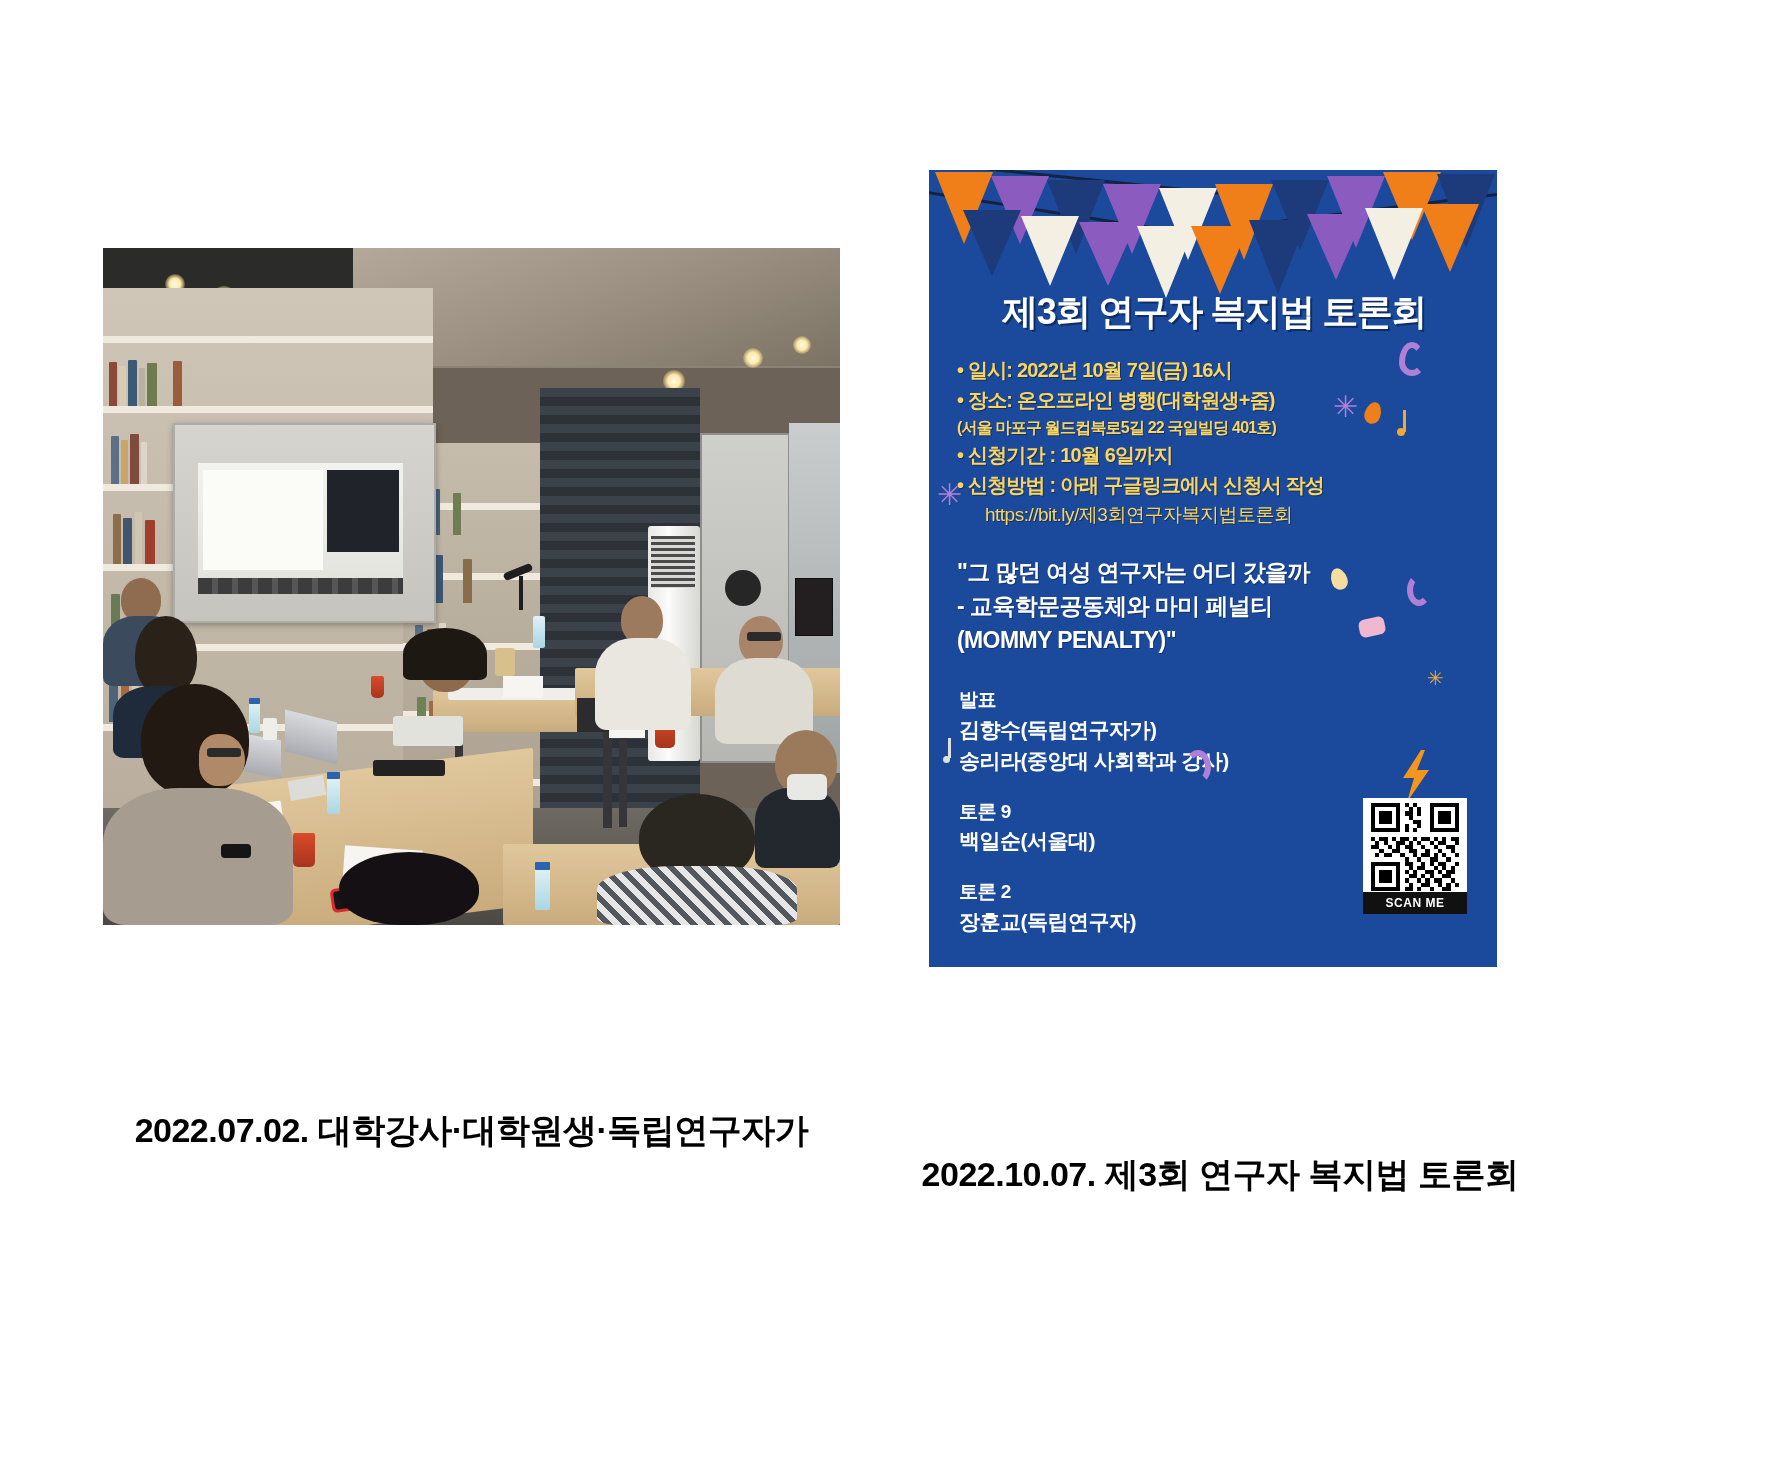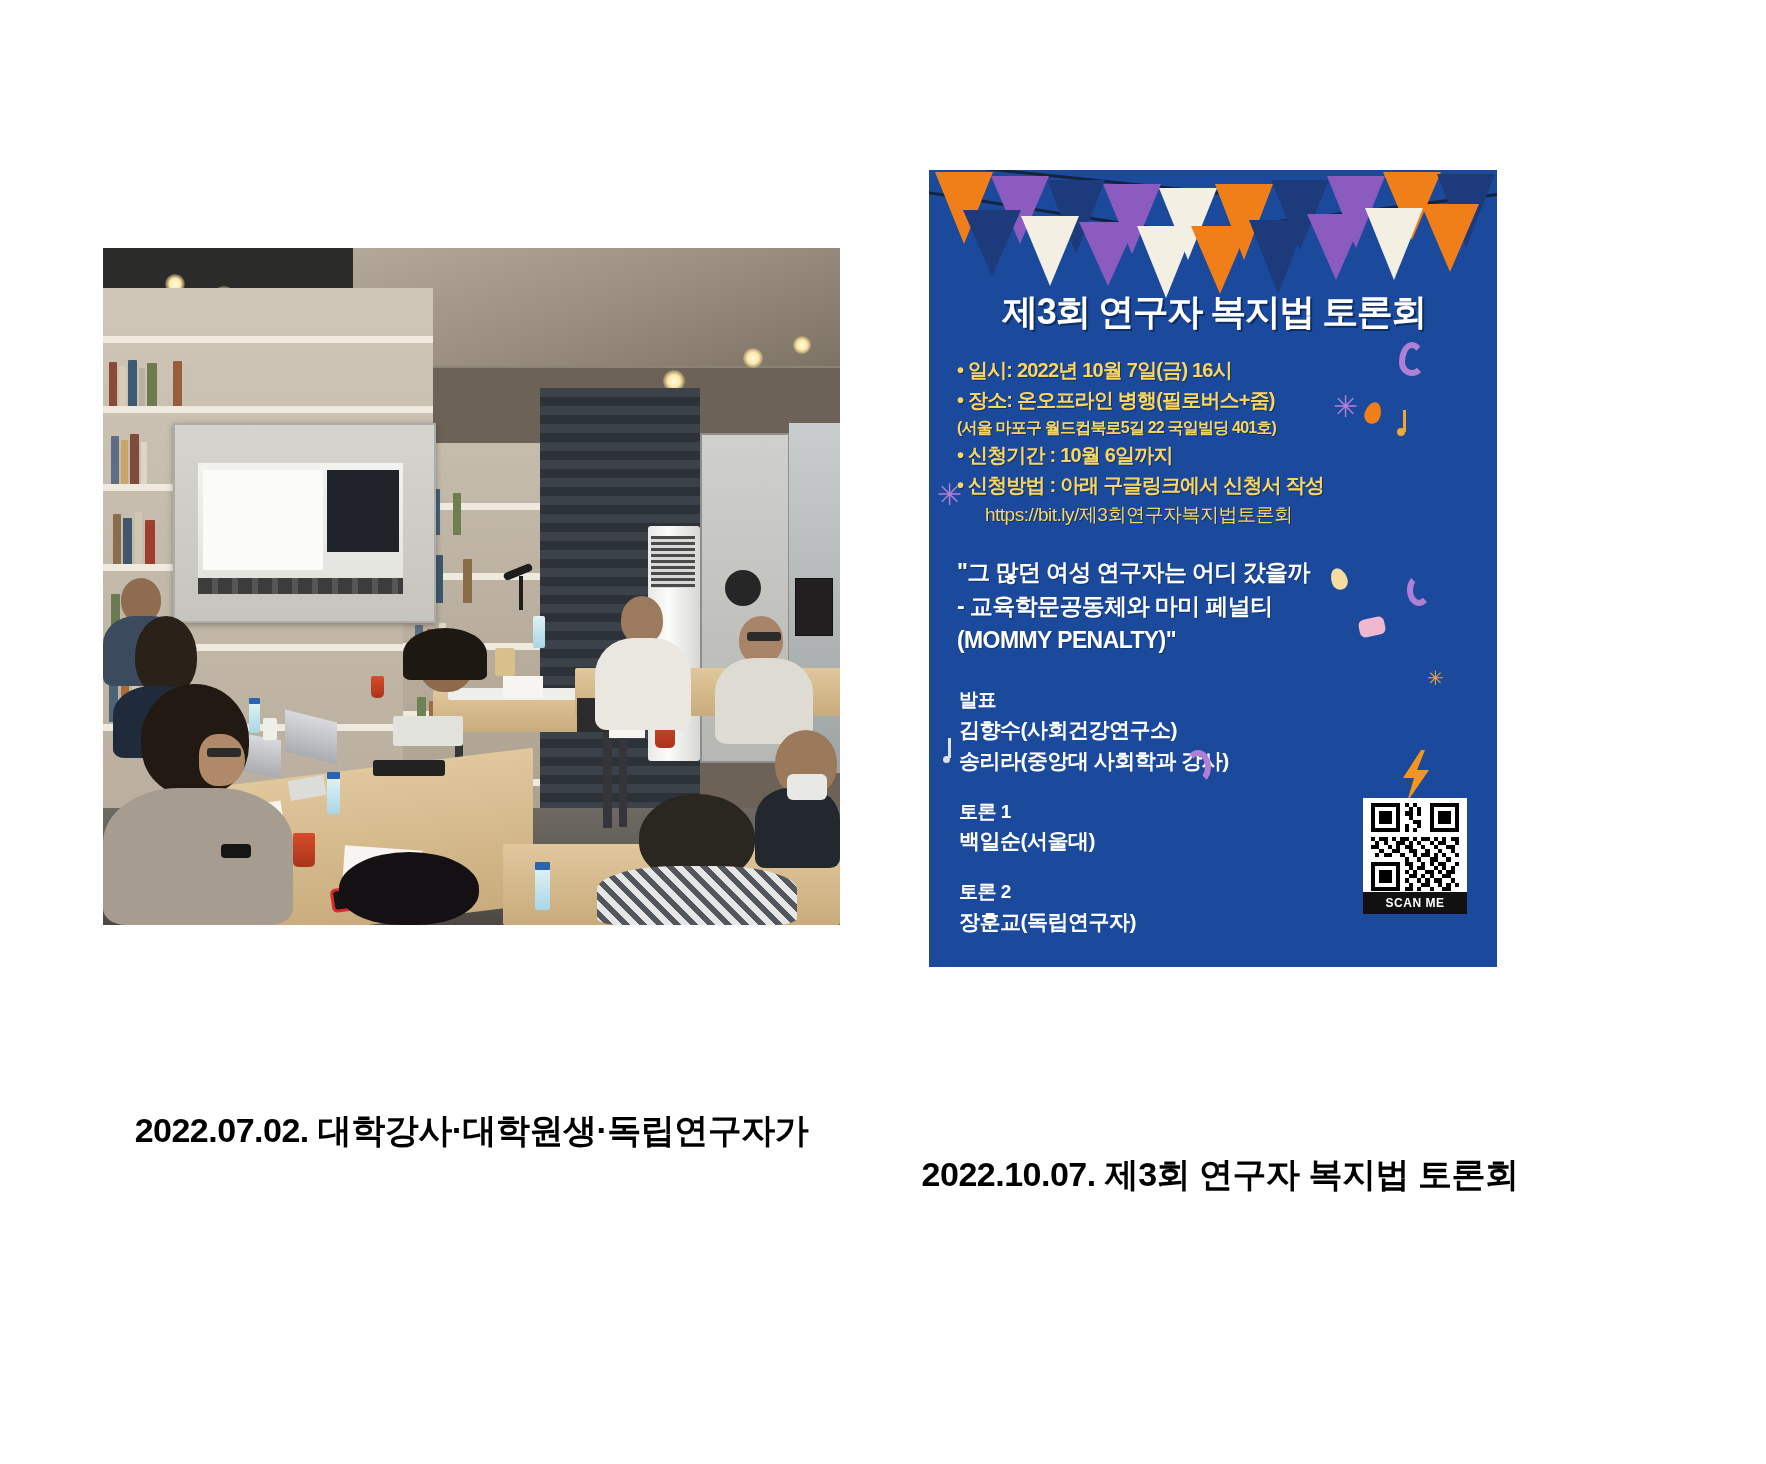--- a/index.html
+++ b/index.html
@@ -338,39 +338,39 @@
       <div class="flag" style="left:262px;top:56px;border-top:68px solid #f07f1a;"></div>
       <div class="flag" style="left:320px;top:50px;border-top:74px solid #1d3a7a;"></div>
       <div class="flag" style="left:378px;top:44px;border-top:66px solid #8c5bc0;"></div>
       <div class="flag" style="left:436px;top:38px;border-top:72px solid #f4efe3;"></div>
       <div class="flag" style="left:492px;top:34px;border-top:68px solid #f07f1a;"></div>
 
       <div class="p-title">제3회 연구자 복지법 토론회</div>
 
       <div class="bullets">
         <div class="b-line">• 일시: 2022년 10월 7일(금) 16시</div>
-        <div class="b-line">• 장소: 온오프라인 병행(필로버스+줌)</div>
+        <div class="b-line">• 장소: 온오프라인 병행(대학원생+줌)</div>
         <div class="b-sub">(서울 마포구 월드컵북로5길 22 국일빌딩 401호)</div>
         <div class="b-line">• 신청기간 : 10월 6일까지</div>
         <div class="b-line">• 신청방법 : 아래 구글링크에서 신청서 작성</div>
         <div class="b-url">https://bit.ly/제3회연구자복지법토론회</div>
       </div>
 
       <div class="quote">
         <div class="q-line">"그 많던 여성 연구자는 어디 갔을까</div>
         <div class="q-line">- 교육학문공동체와 마미 페널티</div>
         <div class="q-line">(MOMMY PENALTY)"</div>
       </div>
 
       <div class="people">
         <div class="pp-head">발표</div>
-        <div class="pp-name">김향수(사회건강연구소)</div>
+        <div class="pp-name">김향수(독립연구자가)</div>
         <div class="pp-name">송리라(중앙대 사회학과 강사)</div>
         <div class="pp-gap"></div>
-        <div class="pp-head">토론 1</div>
+        <div class="pp-head">토론 9</div>
         <div class="pp-name">백일순(서울대)</div>
         <div class="pp-gap"></div>
         <div class="pp-head">토론 2</div>
         <div class="pp-name">장훈교(독립연구자)</div>
       </div>
 
       <div class="sparkle" style="left:404px;top:222px;">✳</div>
       <div class="sparkle" style="left:8px;top:310px;">✳</div>
       <div class="sparkle" style="left:498px;top:498px;font-size:20px;color:#f0a830;">✳</div>
       <div class="doodle" style="left:470px;top:172px;width:26px;height:34px;border:6px solid #b07fd6;border-radius:50% 50% 50% 50%/60% 60% 40% 40%;border-right-color:transparent;"></div>

